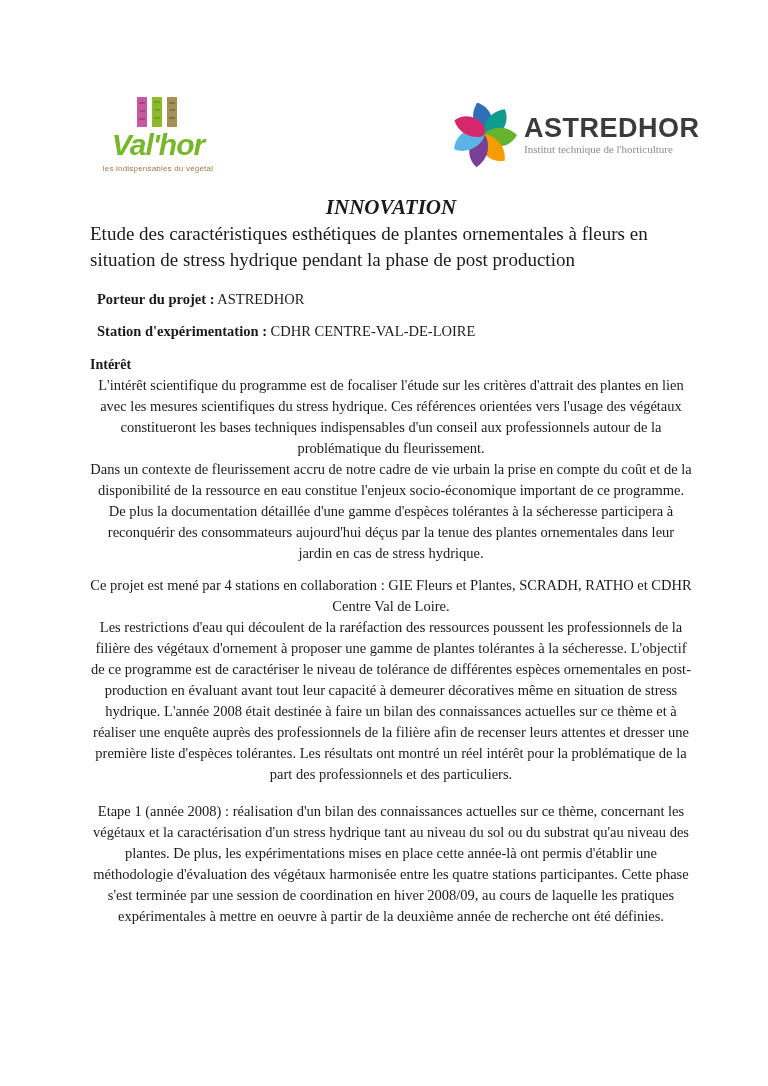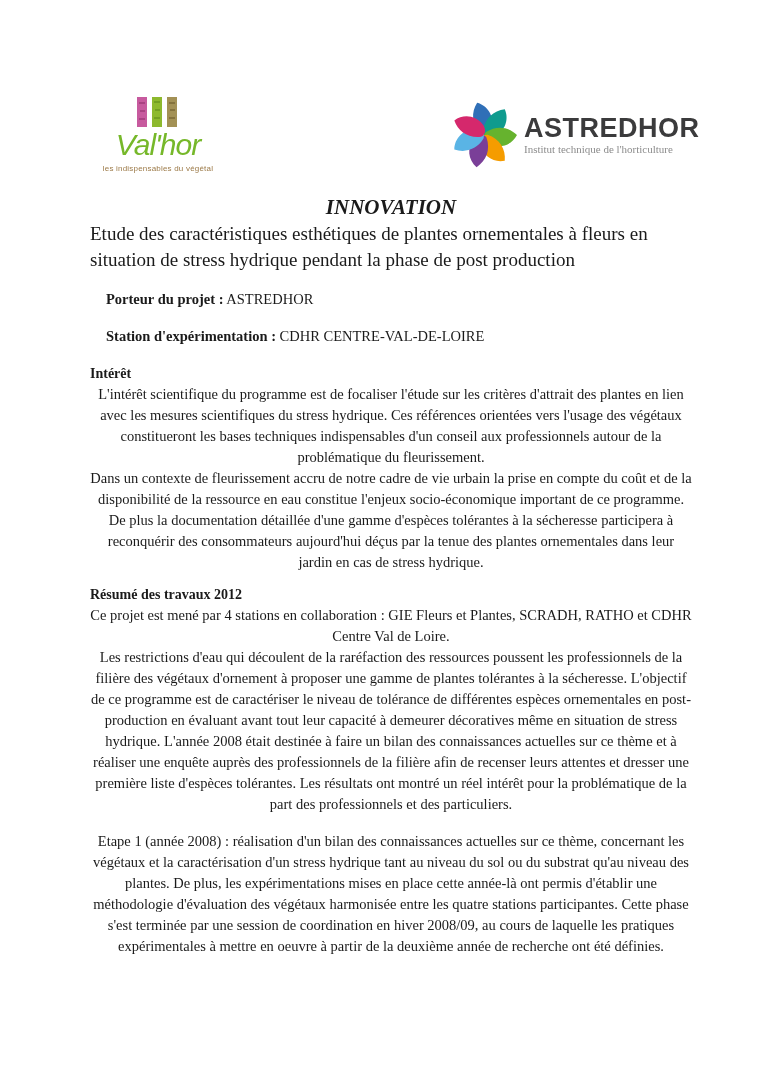--- a/index.html
+++ b/index.html
@@ -14,21 +14,21 @@
     color: #1a1a1a;
   }
   
   .header { position: relative; height: 192px; }
 
   .valhor { position: absolute; left: 96px; top: 96px; width: 124px; text-align: center; }
   .valhor-bars { display: block; margin: 0 auto; }
   .valhor-word {
     font-family: "Liberation Sans", sans-serif;
     font-style: italic;
-    font-weight: normal;
+    font-weight: bold;
     font-size: 30px;
     line-height: 30px;
     letter-spacing: -1px;
     margin-top: 1px;
   }
   .valhor-tagline {
     font-family: "Liberation Sans", sans-serif;
     font-size: 8px;
     line-height: 9px;
     margin-top: 4px;
@@ -66,21 +66,21 @@
     font-weight: bold;
     font-style: italic;
   }
   .doc-title {
     margin: 0;
     font-size: 19px;
     line-height: 25.5px;
     font-weight: normal;
   }
   .meta { margin-top: 17px; }
-  .meta p { margin: 16px; }
+  .meta p { margin: 7px; }
   .meta .meta-gap { margin-top: 11px; }
   .meta .label { font-weight: bold; }
 
   section { margin: 0; }
   .section-interet { margin-top: 12px; }
   .section-resume { margin-top: 11px; }
   h3.section-heading {
     margin: 0;
     font-size: 14px;
     line-height: 21px;
@@ -154,21 +154,20 @@
       </p>
     </div>
 
     <section class="section-interet">
       <h3 class="section-heading">Intérêt</h3>
       <p>L'intérêt scientifique du programme est de focaliser l'étude sur les critères d'attrait des plantes en lien avec les mesures scientifiques du stress hydrique. Ces références orientées vers l'usage des végétaux constitueront les bases techniques indispensables d'un conseil aux professionnels autour de la problématique du fleurissement.</p>
       <p>Dans un contexte de fleurissement accru de notre cadre de vie urbain la prise en compte du coût et de la disponibilité de la ressource en eau constitue l'enjeux socio-économique important de ce programme. De plus la documentation détaillée d'une gamme d'espèces tolérantes à la sécheresse participera à reconquérir des consommateurs aujourd'hui déçus par la tenue des plantes ornementales dans leur jardin en cas de stress hydrique.</p>
     </section>
 
     <section class="section-resume">
-      <h3 class="section-heading">Résumé des travaux 2012</h3>
       <p>Ce projet est mené par 4 stations en collaboration : GIE Fleurs et Plantes, SCRADH, RATHO et CDHR Centre Val de Loire.</p>
       <p>Les restrictions d'eau qui découlent de la raréfaction des ressources poussent les professionnels de la filière des végétaux d'ornement à proposer une gamme de plantes tolérantes à la sécheresse. L'objectif de ce programme est de caractériser le niveau de tolérance de différentes espèces ornementales en post-production en évaluant avant tout leur capacité à demeurer décoratives même en situation de stress hydrique. L'année 2008 était destinée à faire un bilan des connaissances actuelles sur ce thème et à réaliser une enquête auprès des professionnels de la filière afin de recenser leurs attentes et dresser une première liste d'espèces tolérantes. Les résultats ont montré un réel intérêt pour la problématique de la part des professionnels et des particuliers.</p>
       <p class="para-gap">Etape 1 (année 2008) : réalisation d'un bilan des connaissances actuelles sur ce thème, concernant les végétaux et la caractérisation d'un stress hydrique tant au niveau du sol ou du substrat qu'au niveau des plantes. De plus, les expérimentations mises en place cette année-là ont permis d'établir une méthodologie d'évaluation des végétaux harmonisée entre les quatre stations participantes. Cette phase s'est terminée par une session de coordination en hiver 2008/09, au cours de laquelle les pratiques expérimentales à mettre en oeuvre à partir de la deuxième année de recherche ont été définies.</p>
     </section>
 
   </main>
 
 </div>
 
 </body></html>

